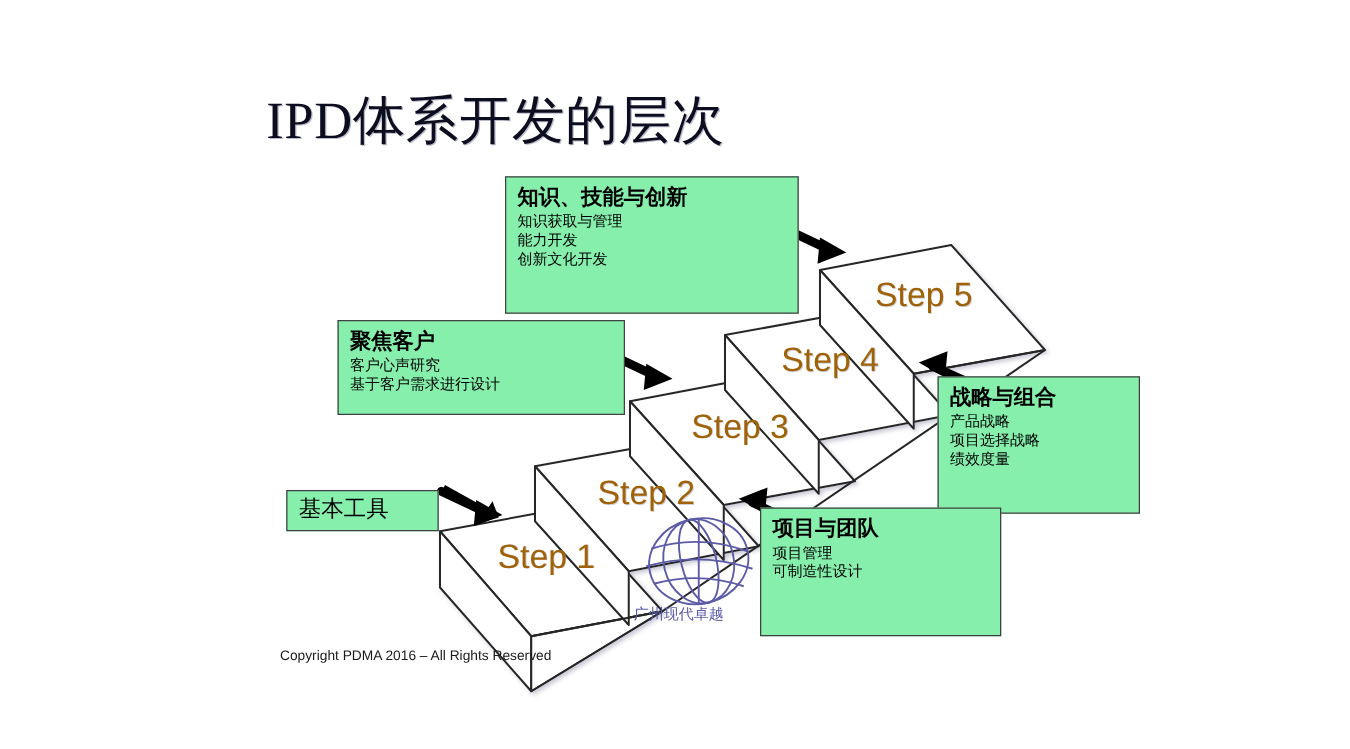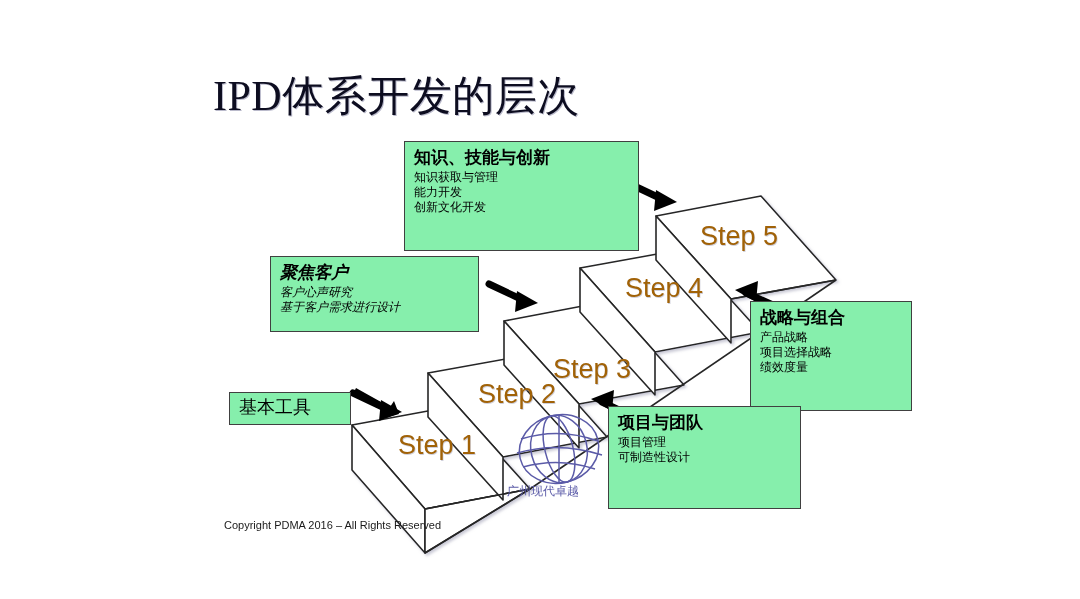--- a/index.html
+++ b/index.html
@@ -34,36 +34,36 @@
   }
   .callout .hd{
     font-size:17px;font-weight:700;white-space:nowrap;margin-bottom:1px;
   }
   .callout .ln{
     font-size:12px;font-weight:400;white-space:nowrap;
   }
   .callout.single .hd{margin-bottom:0;font-weight:400;font-size:18px;}
 
   #box-knowledge{left:404px;top:141px;width:235px;height:110px;}
-  #box-customer {left:270px;top:256px;width:209px;height:76px;font-style:italic;}
+  #box-customer {left:270px;top:256px;width:230px;height:76px;}
   #box-strategy {left:750px;top:301px;width:162px;height:110px;}
   #box-project  {left:608px;top:406px;width:193px;height:103px;}
   #box-basic    {left:229px;top:392px;width:122px;height:33px;
                  display:flex;align-items:center;text-align:right;}
 
   
   .steplbl{
     position:absolute;
     font-size:27px;font-weight:400;color:#a16207;
     white-space:nowrap;
     text-shadow:0.7px 0.7px 0 rgba(150,150,175,.45);
   }
   #lbl-1{left:398px;top:430px;}
   #lbl-2{left:478px;top:379px;}
-  #lbl-3{left:553px;top:326px;margin-top:28px;}
+  #lbl-3{left:553px;top:326px;}
   #lbl-4{left:625px;top:273px;}
   #lbl-5{left:700px;top:221px;}
 
   
   #watermark{position:absolute;left:505px;top:407px;width:108px;height:98px;}
   #wm-text{
     position:absolute;left:507px;top:483px;
     font-size:12px;color:#5b5ba8;white-space:nowrap;
     font-family:"DejaVu Sans",sans-serif;
   }

